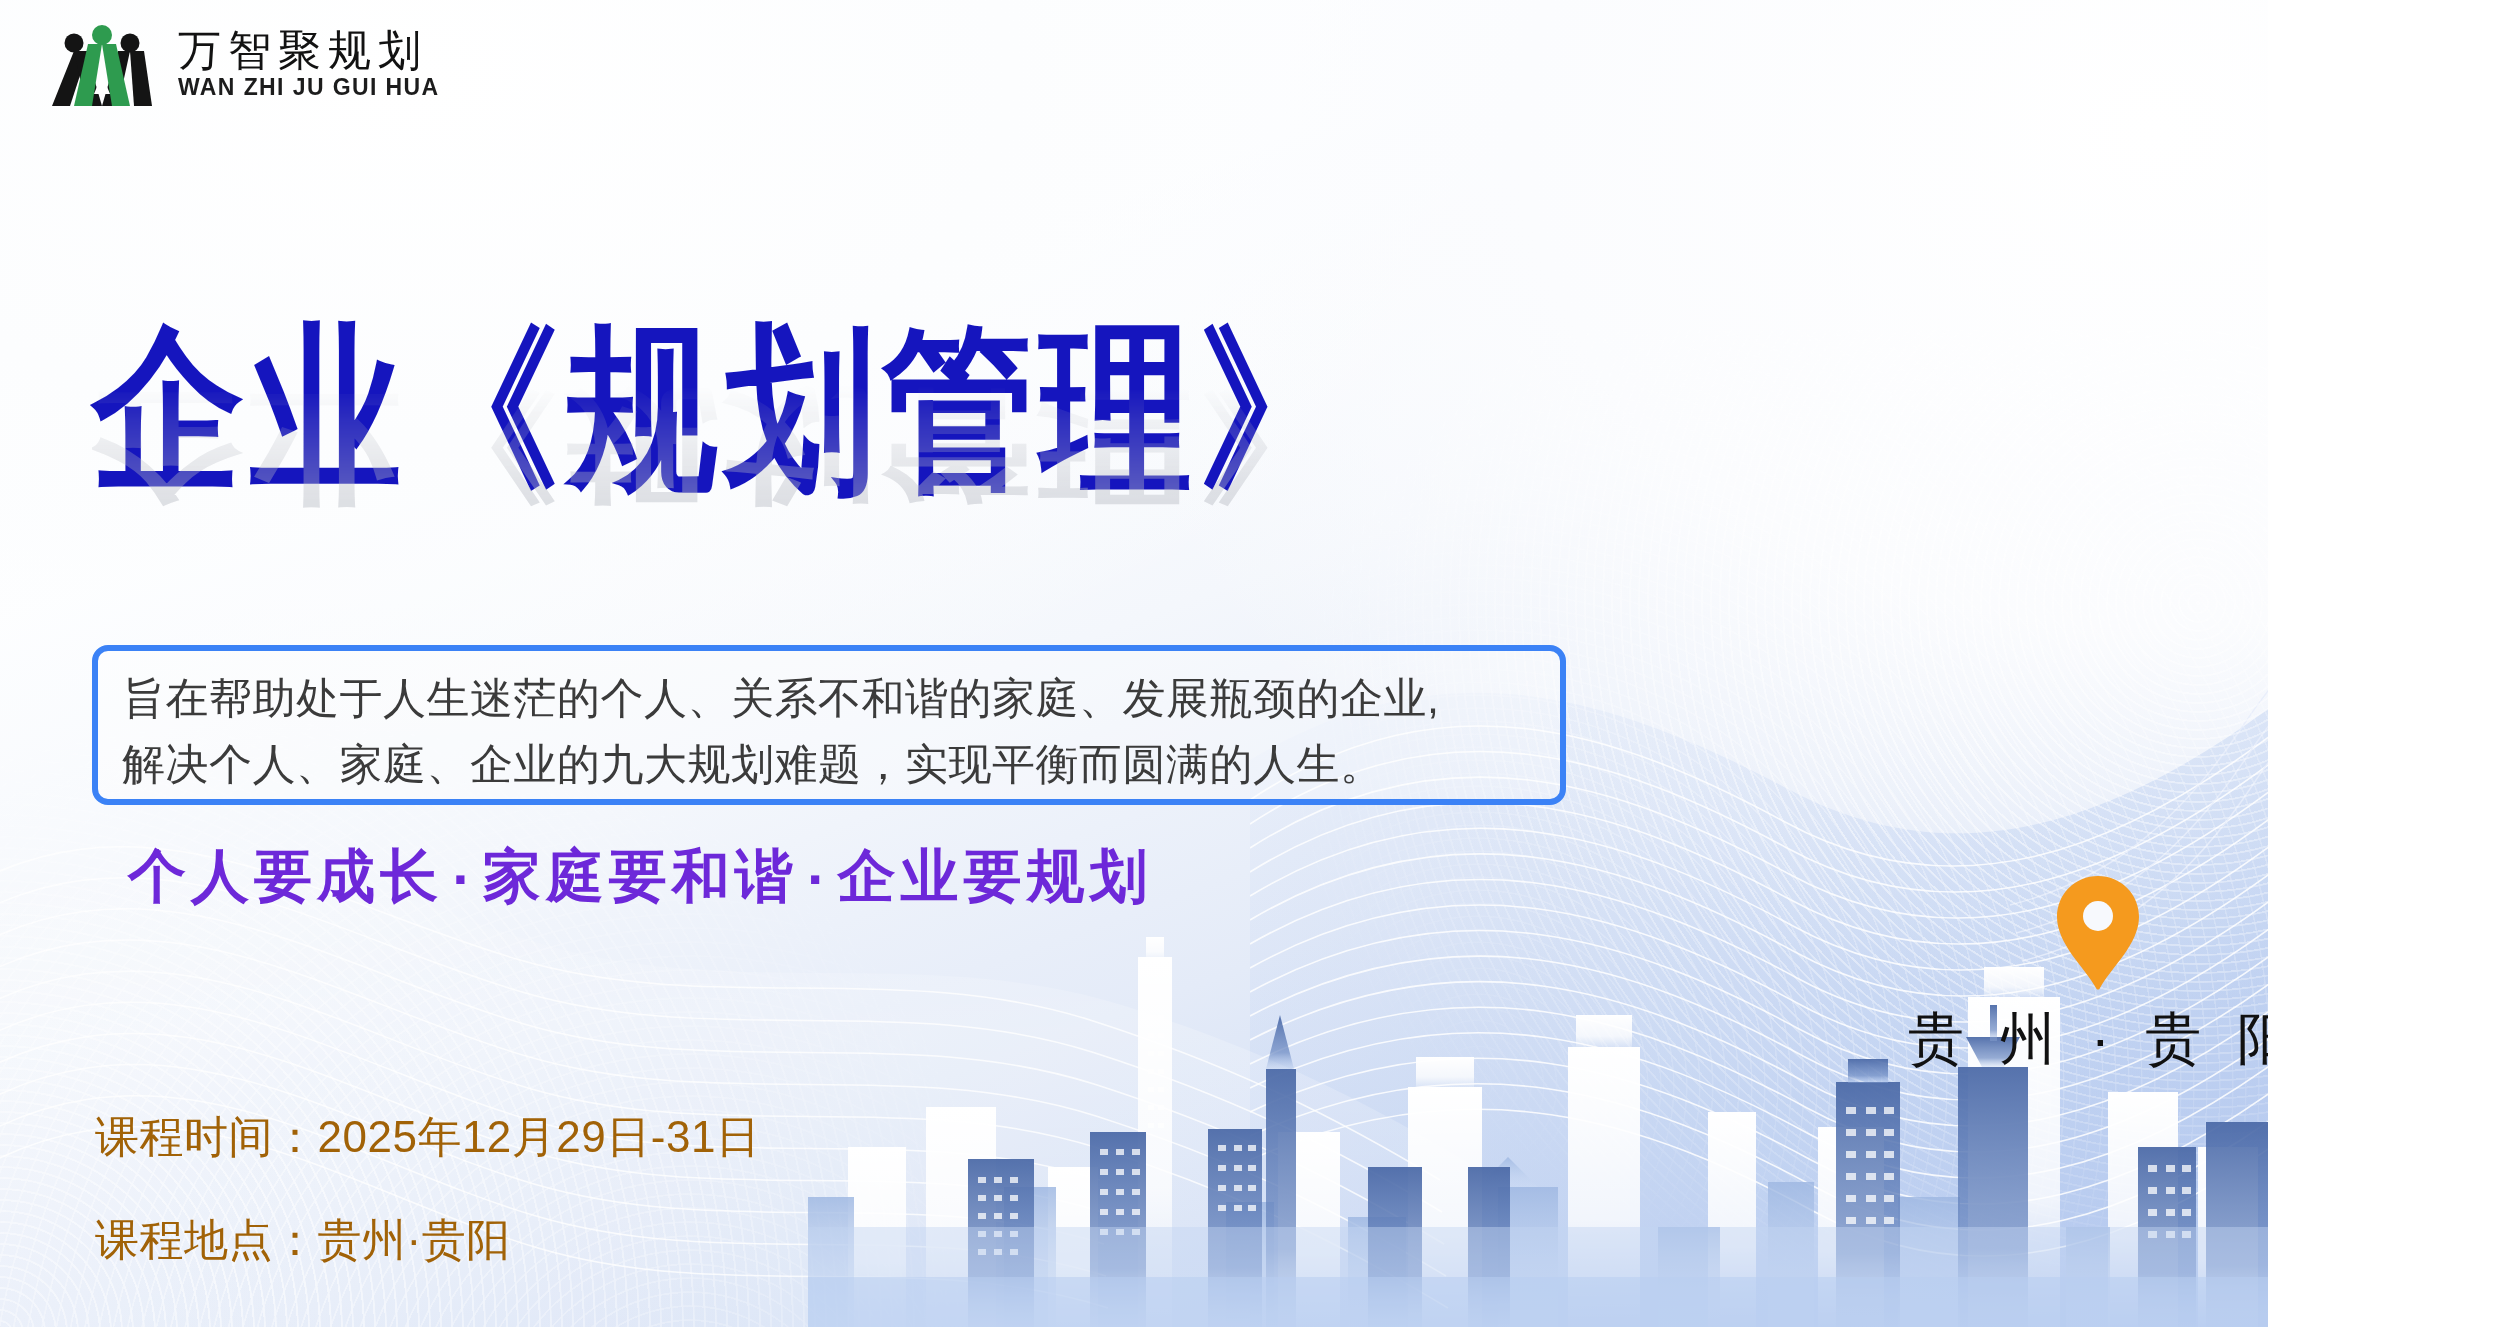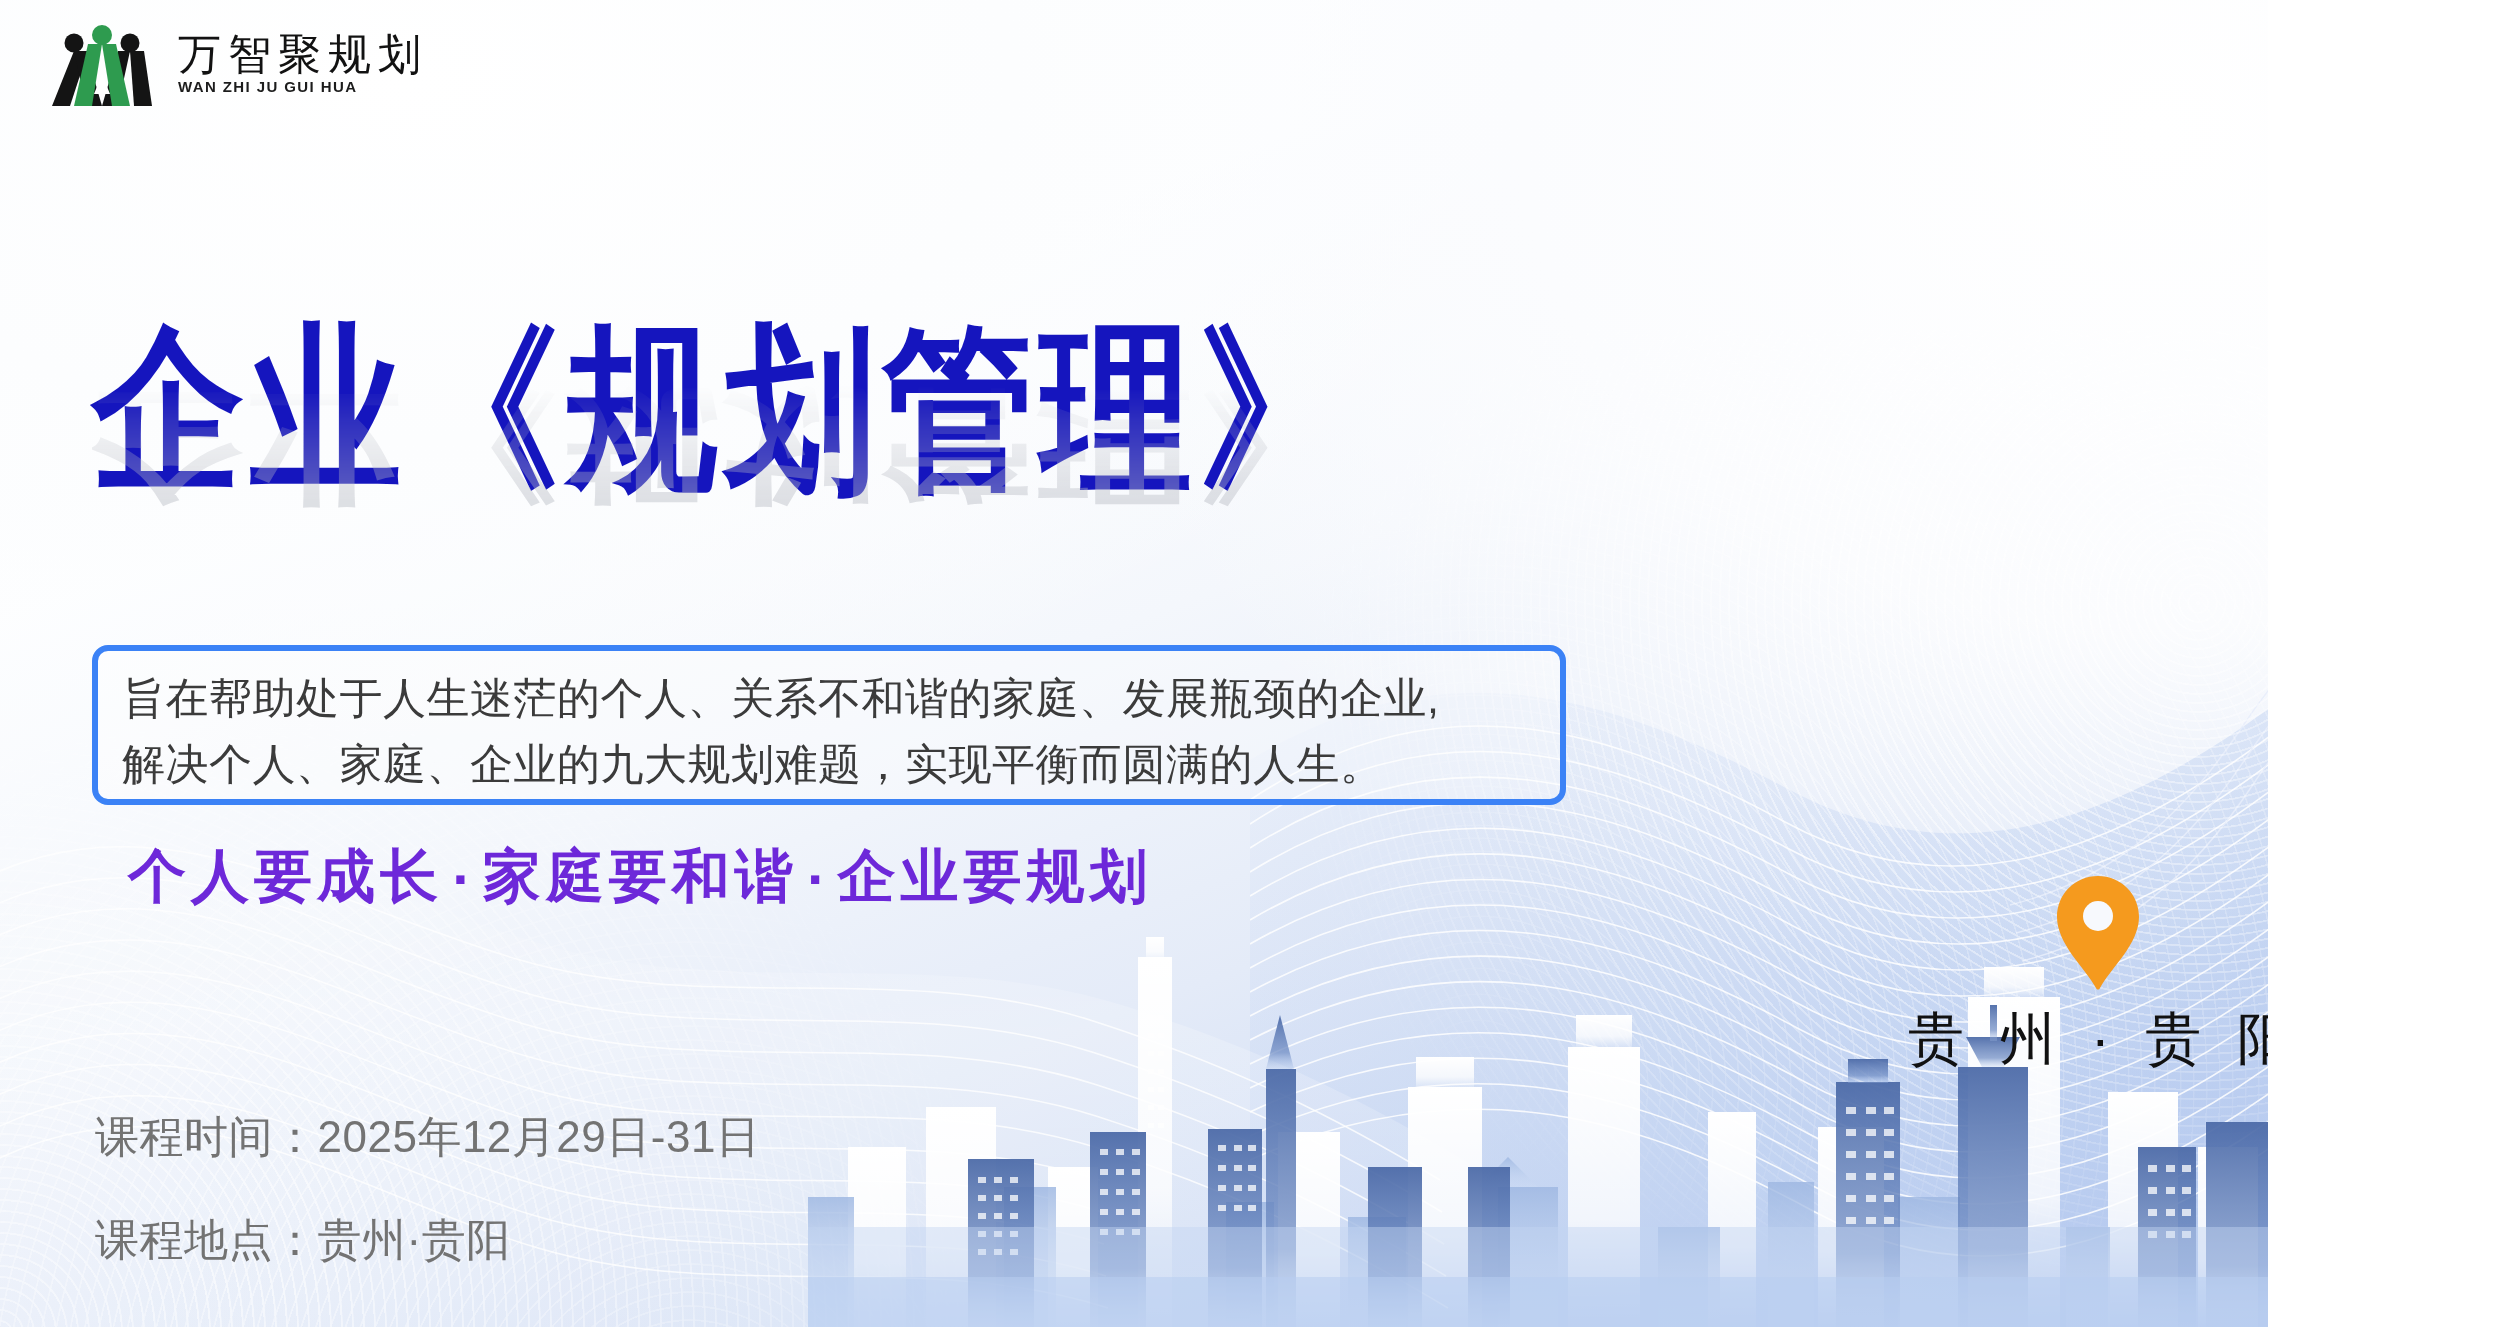--- a/index.html
+++ b/index.html
@@ -93,21 +93,21 @@
   .logo-cn {
     font-family: "Liberation Serif", "DejaVu Serif", serif;
     font-size: 43px;
     letter-spacing: 7px;
     color: #121212;
     line-height: 1.08;
     font-weight: 500;
   }
   .logo-en {
     font-family: "Liberation Sans", sans-serif;
-    font-size: 15px;
+    font-size: 23px;
     letter-spacing: 1.4px;
     color: #1c1c1c;
     font-weight: 600;
     line-height: 1.1;
   }
 
   
   .title-wrap {
     position: absolute;
     left: 92px;
@@ -181,21 +181,21 @@
 
   
   .course-info {
     position: absolute;
     left: 95px;
     top: 1108px;
   }
   .course-row {
     font-family: "Liberation Sans", "DejaVu Sans", sans-serif;
     font-size: 44px;
-    color: #737373;
+    color: #a16207;
     letter-spacing: 0.5px;
     white-space: nowrap;
     margin-bottom: 44px;
   }
   .course-row:last-child { margin-bottom: 12px; }
 
   
   .loc-block {
     position: absolute;
     left: 1908px;

